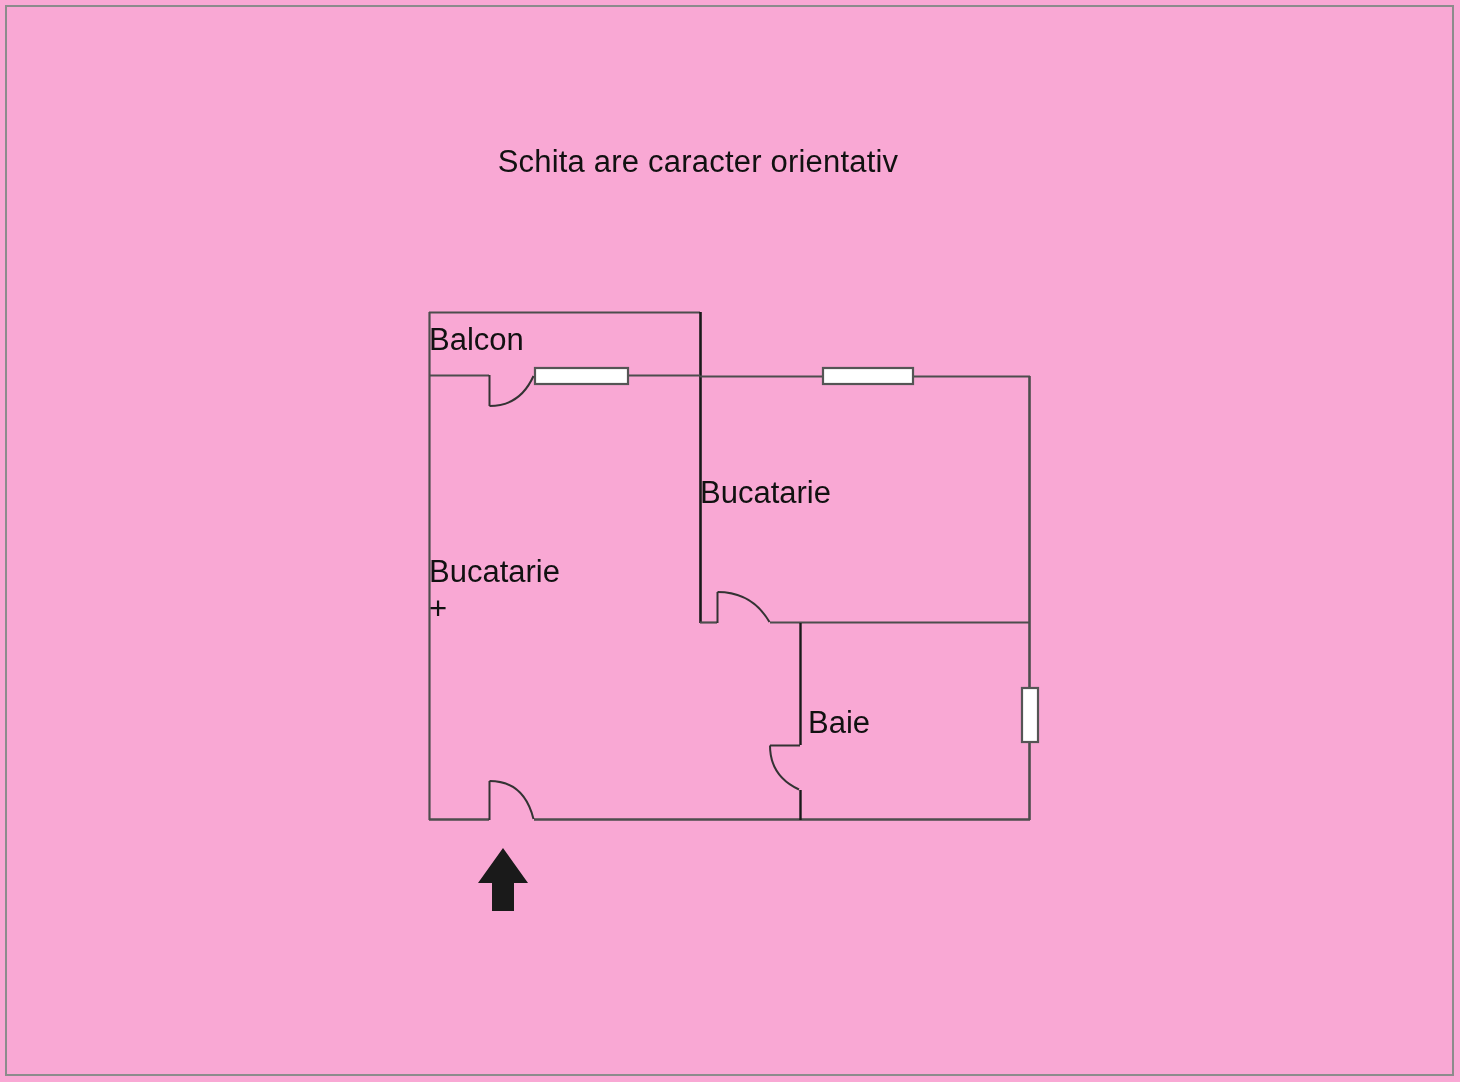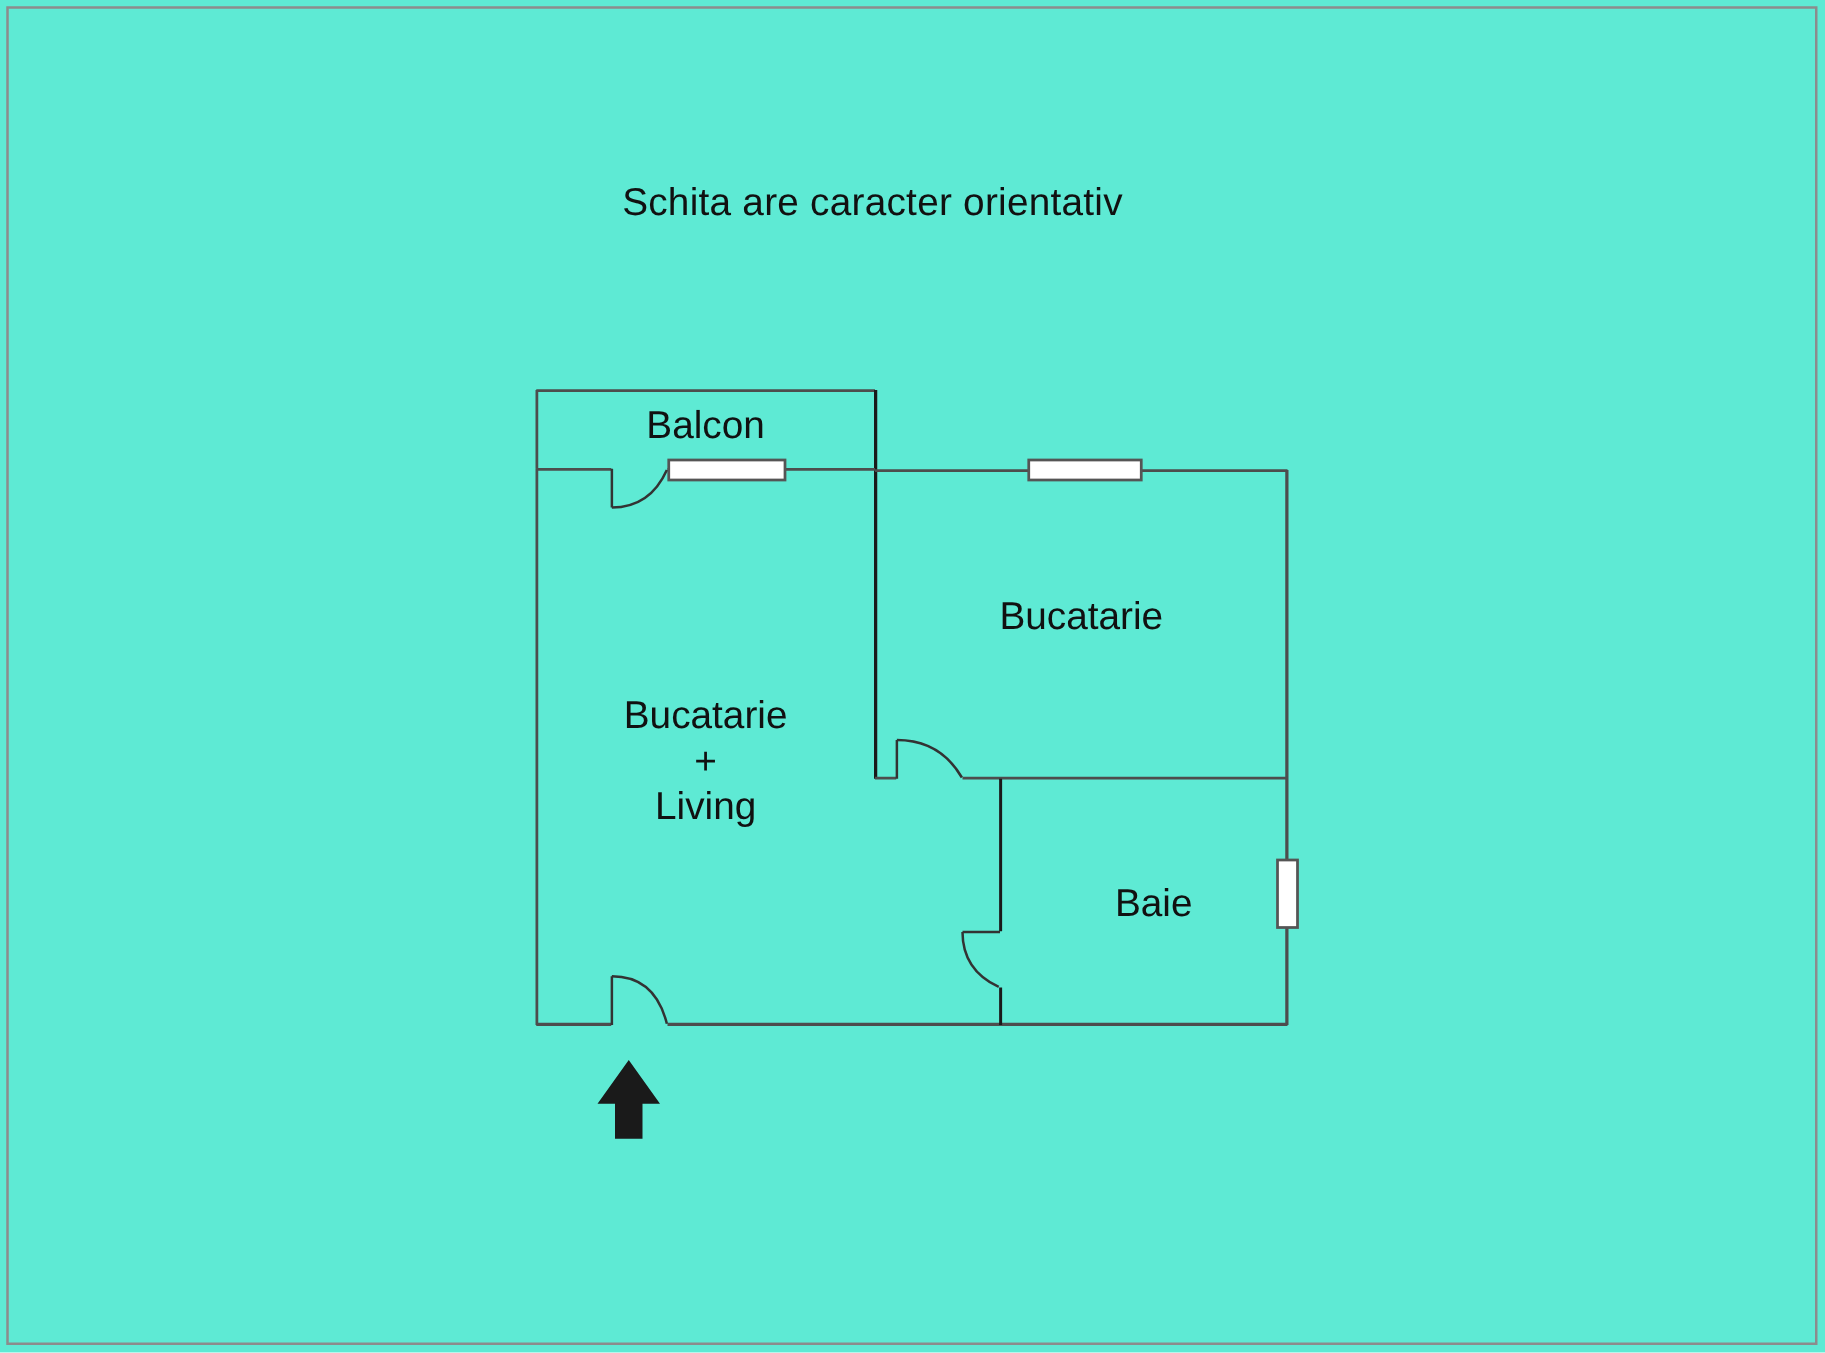--- a/index.html
+++ b/index.html
@@ -8,21 +8,21 @@
     padding: 0;
     background: #ffffff;
   }
   body {
     font-family: "Liberation Sans", sans-serif;
   }
   #page {
     position: relative;
     width: 1460px;
     height: 1082px;
-    background: #5eead4;
+    background: #f9a8d4;
     overflow: hidden;
   }
   
   #outer-frame {
     position: absolute;
     left: 5px;
     top: 5px;
     width: 1449px;
     height: 1071px;
     border: 2px solid #8c8c8c;
@@ -42,21 +42,20 @@
     transform: translateX(-32px);
   }
   #floorplan-svg {
     position: absolute;
     left: 0;
     top: 0;
   }
   .room-label {
     position: absolute;
     color: #111111;
-    text-align: center;
     white-space: nowrap;
     line-height: 1.18;
   }
   #label-balcon {
     left: 429px;
     top: 322px;
     width: 271px;
     font-size: 31px;
   }
   #label-dormitor {
@@ -165,18 +164,17 @@
 
   </svg>
 
   <div class="room-label" id="label-balcon">Balcon</div>
 
   <div class="room-label" id="label-dormitor">Bucatarie</div>
 
   <div class="room-label" id="label-bucatarie">
     <span class="lbl-line">Bucatarie</span>
     <span class="lbl-line">+</span>
-    <span class="lbl-line">Living</span>
   </div>
 
   <div class="room-label" id="label-baie">Baie</div>
 
 </div>
 
 </body></html>

